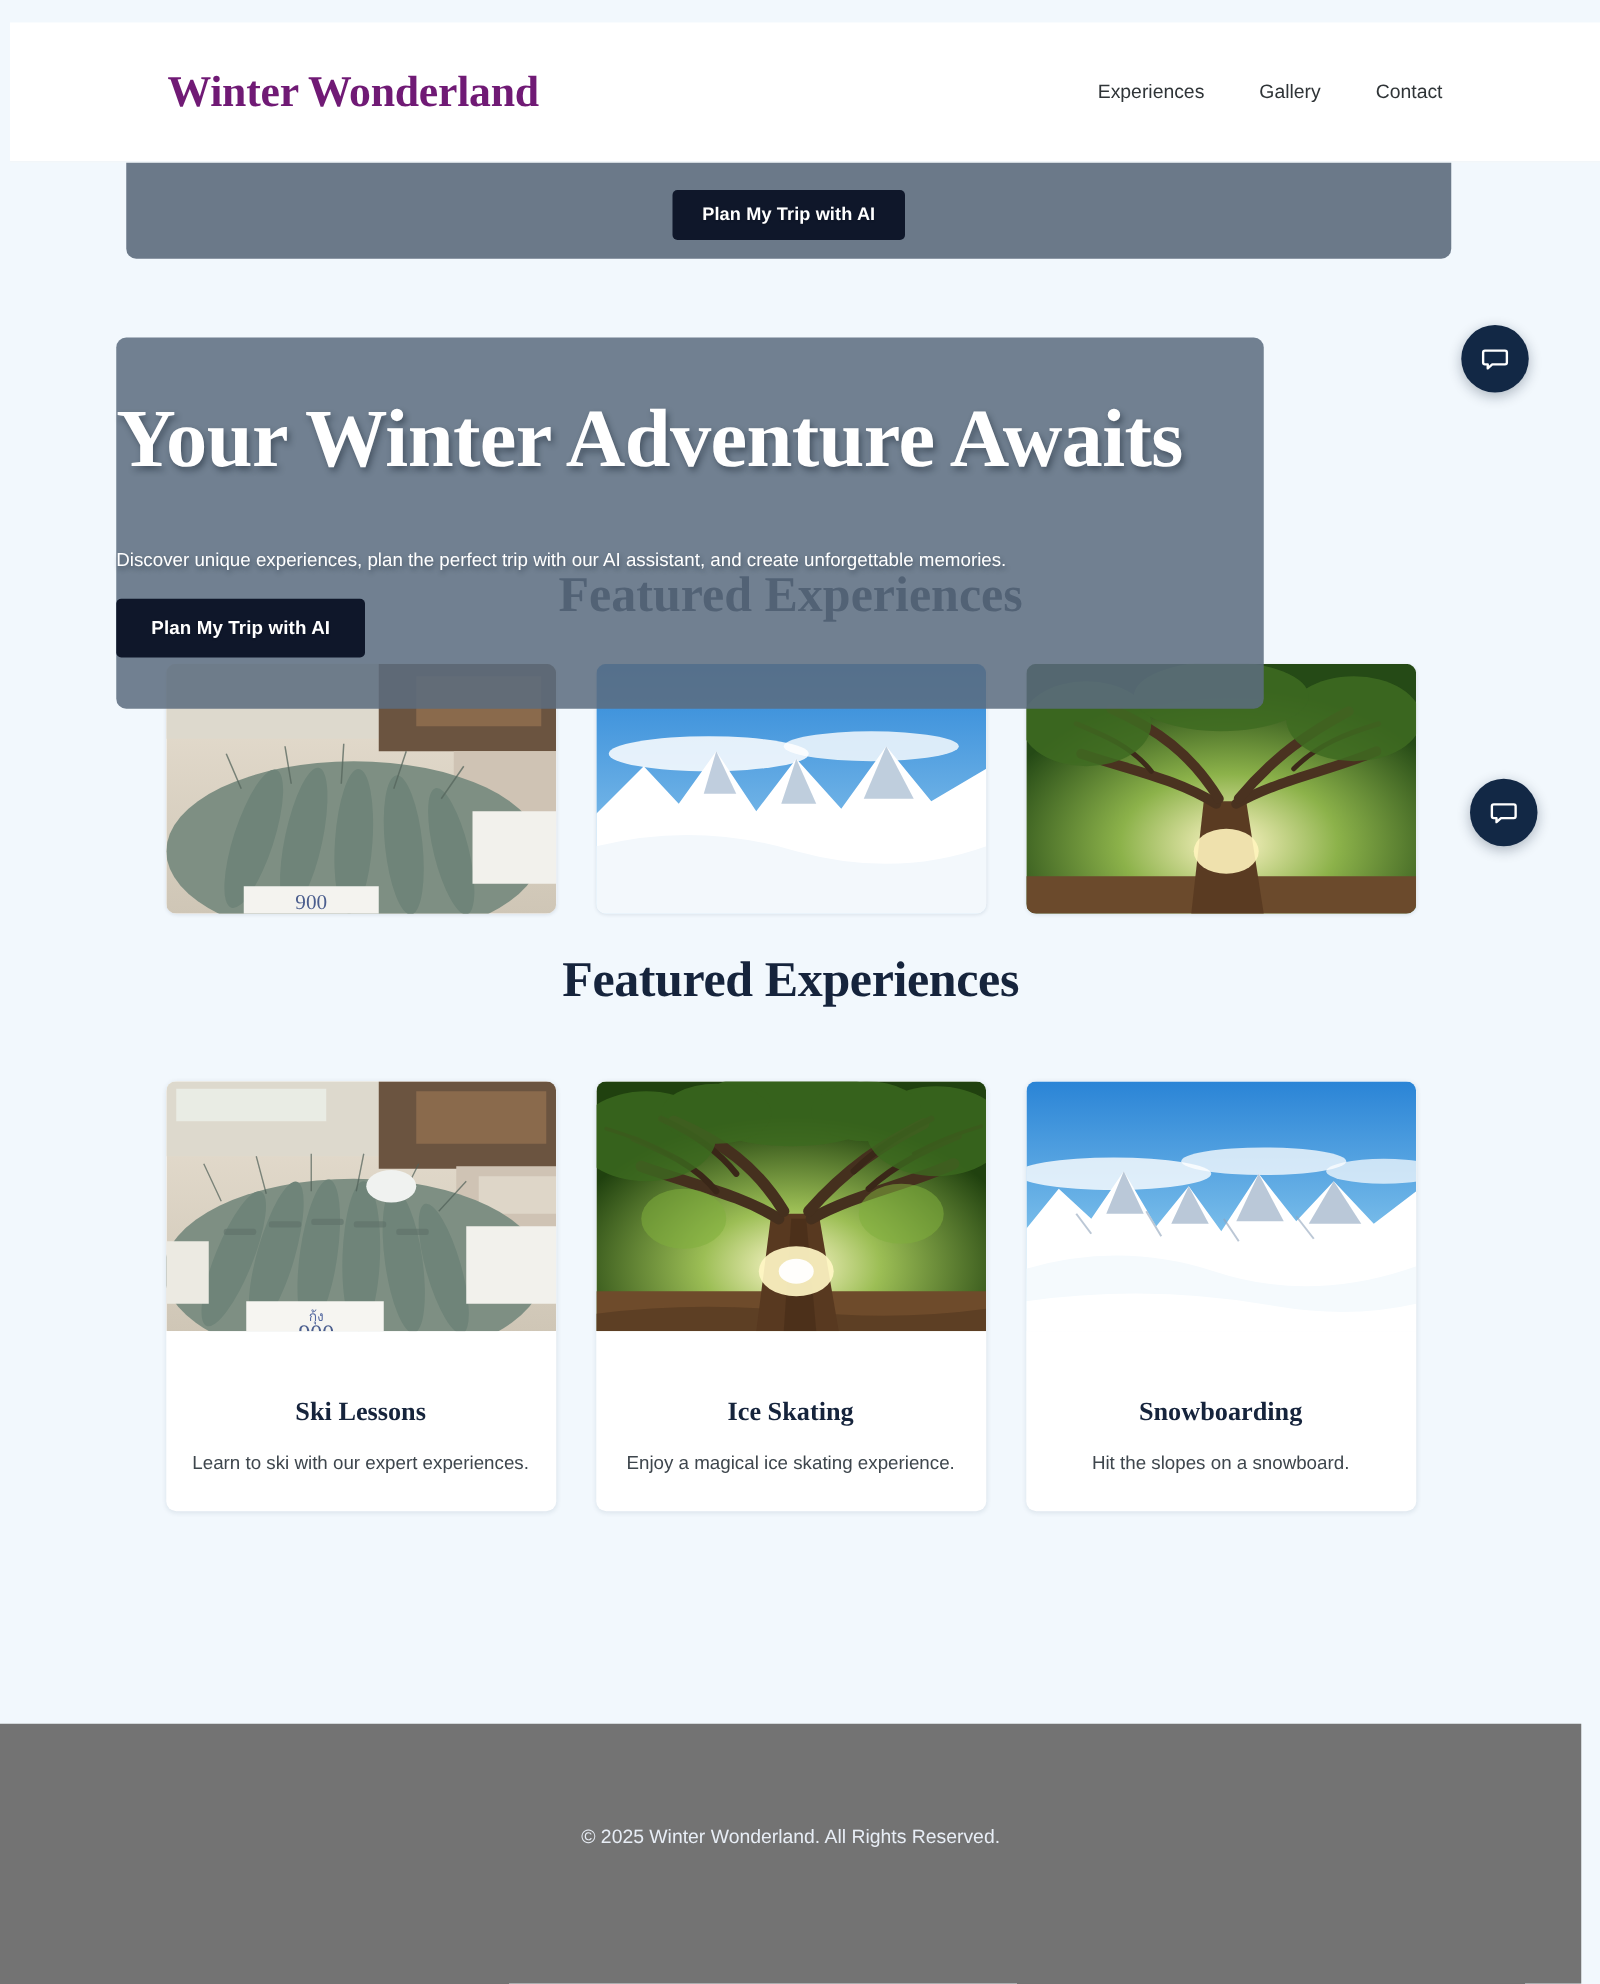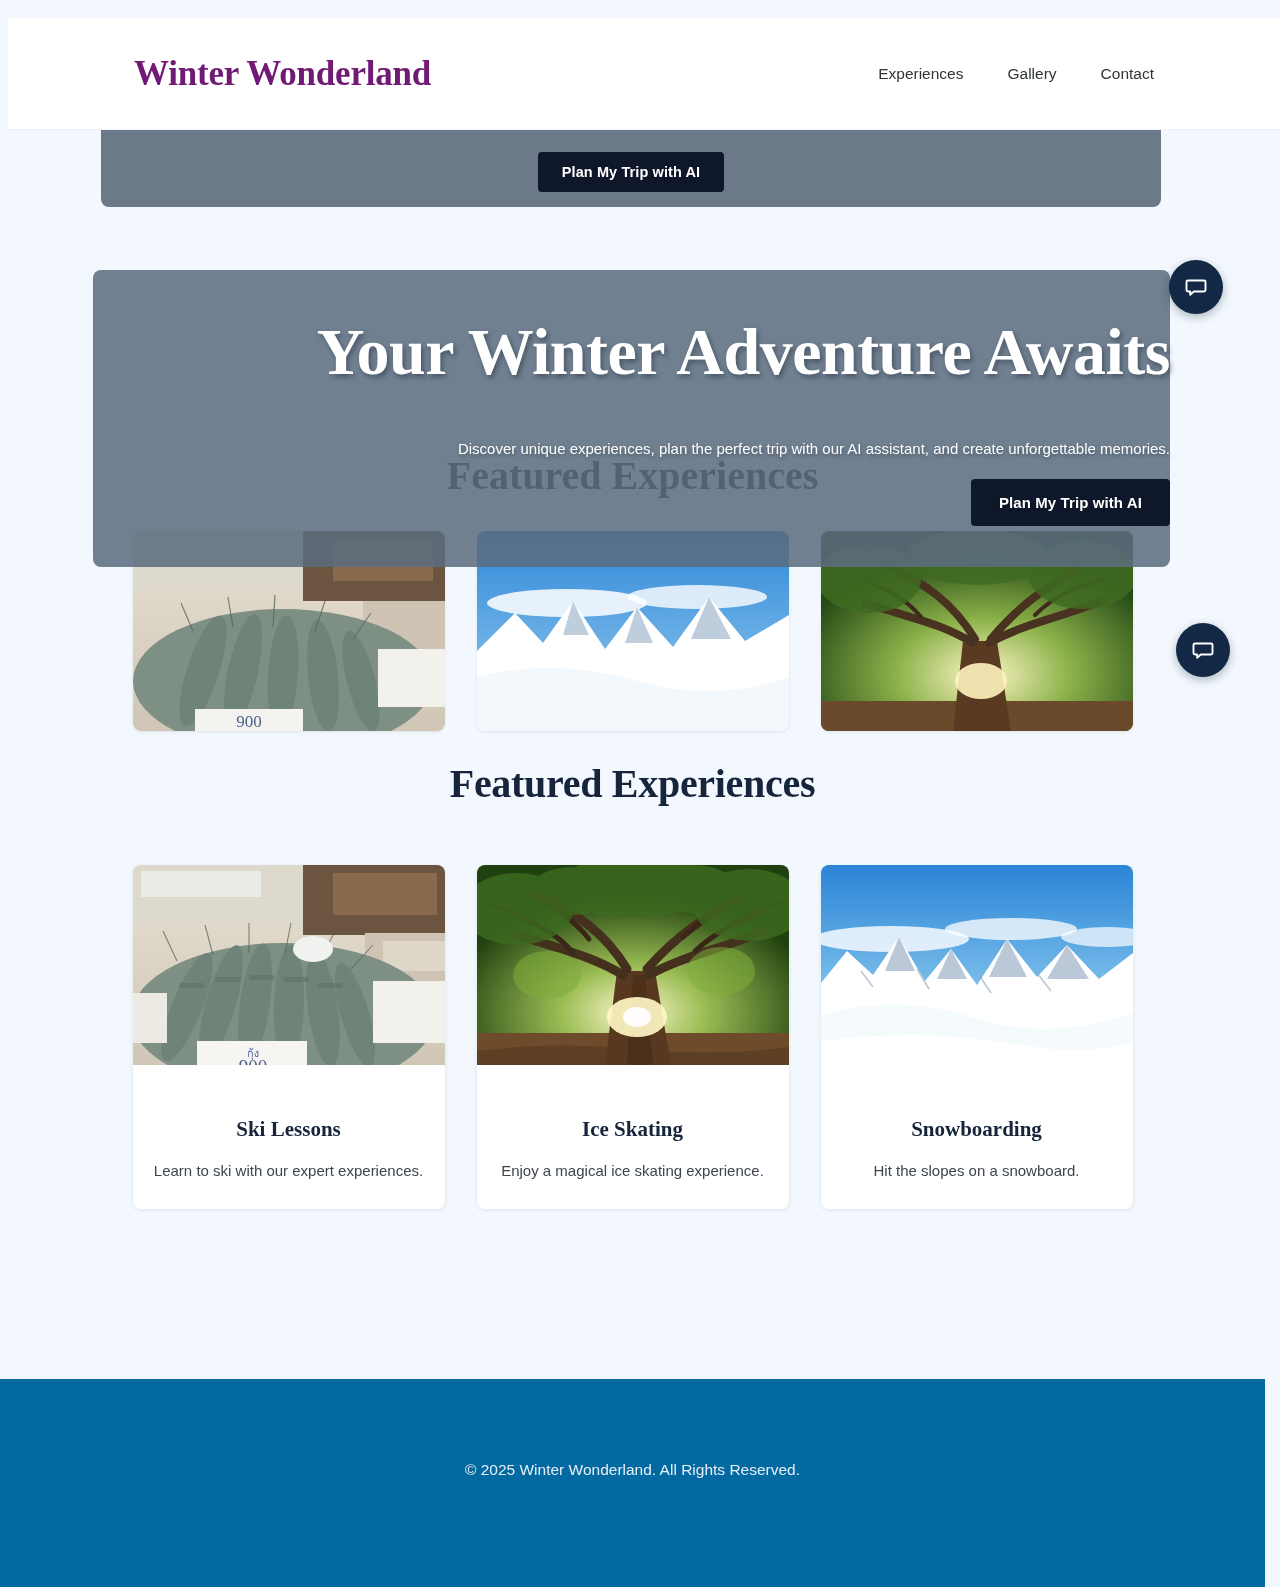--- a/index.html
+++ b/index.html
@@ -121,28 +121,28 @@
     overflow: hidden;
     background: #ffffff;
     box-shadow: 0 1px 3px rgba(20,40,70,.10);
   }
 
   
   .hero-overlay {
     position: absolute;
     top: 270px;
     left: 93px;
-    width: 1077px;
+    width: 918px;
     height: 297px;
     background: rgba(92,108,127,0.86);
     border-radius: 8px;
     z-index: 20;
     display: flex;
     flex-direction: column;
-    align-items: flex-end;
+    align-items: flex-start;
     justify-content: center;
     text-align: center;
   }
 
   .hero-title {
     font-family: "Liberation Serif", serif;
     font-weight: 700;
     font-size: 66px;
     line-height: 1.06;
     color: #ffffff;
@@ -220,21 +220,21 @@
     padding: 0 18px;
   }
 
   
   .site-footer {
     position: absolute;
     left: 0;
     top: 1379px;
     width: 1265px;
     height: 208px;
-    background: #0369a1;
+    background: #737373;
     display: flex;
     align-items: flex-start;
     justify-content: center;
     padding-top: 82px;
   }
 
   .footer-text {
     color: #e8eef6;
     font-size: 15.5px;
   }

